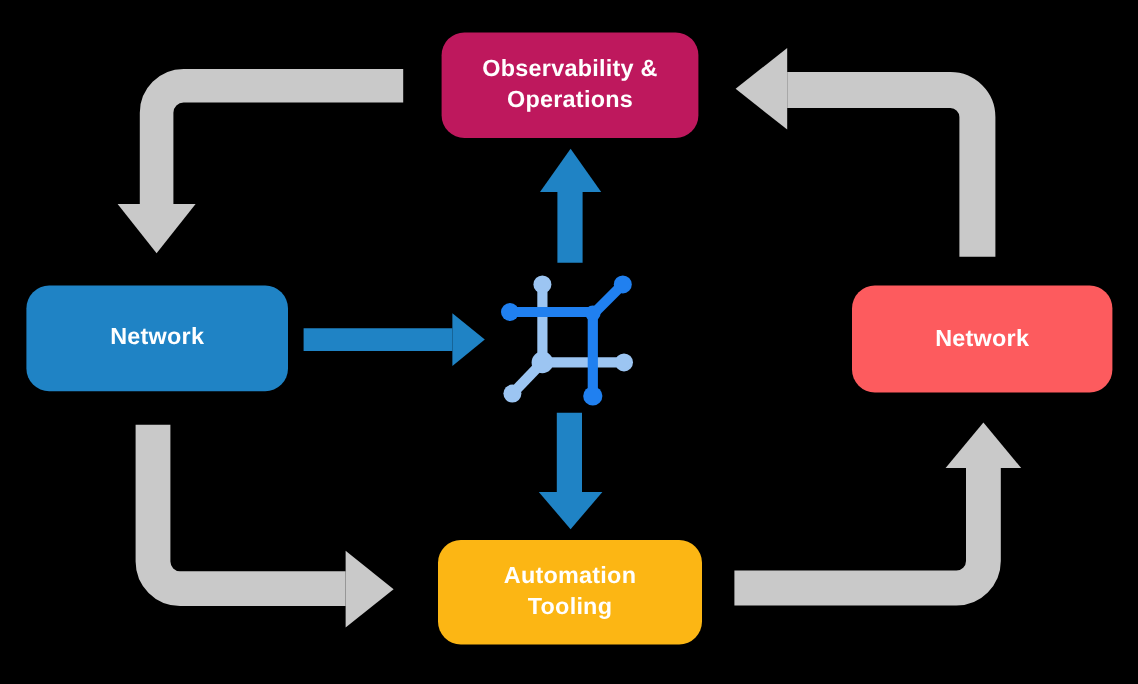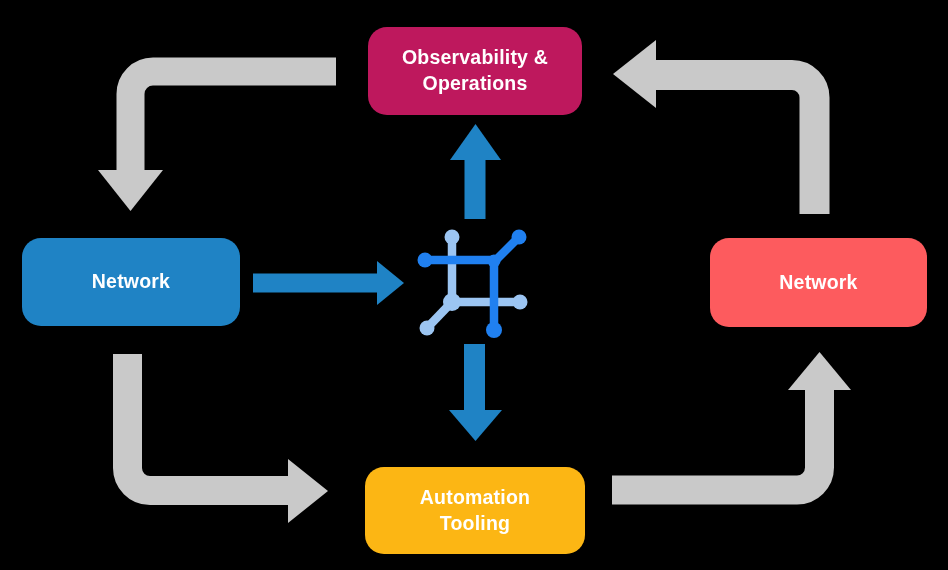--- a/index.html
+++ b/index.html
@@ -29,21 +29,21 @@
     text-align: center;
     color: #ffffff;
     font-size: 19.5px;
     font-weight: 600;
     line-height: 1.32;
     letter-spacing: 0.2px;
   }
   .node-observability   { left: 368px; top: 27px;  width: 214px; height: 88px; }
   .node-operations      { left: 22px;  top: 238px; width: 218px; height: 88px; }
   .node-infrastructure  { left: 710px; top: 238px; width: 217px; height: 89px; }
-  .node-automation      { left: 365px; top: 450px; width: 220px; height: 87px; margin-top: 17px; }
+  .node-automation      { left: 365px; top: 450px; width: 220px; height: 87px; }
   .center-icon-wrap {
     position: absolute;
     left: 412px; top: 224px;
     width: 124px; height: 120px;
   }
 </style>
 </head>
 <body>
 
 <div class="canvas">

